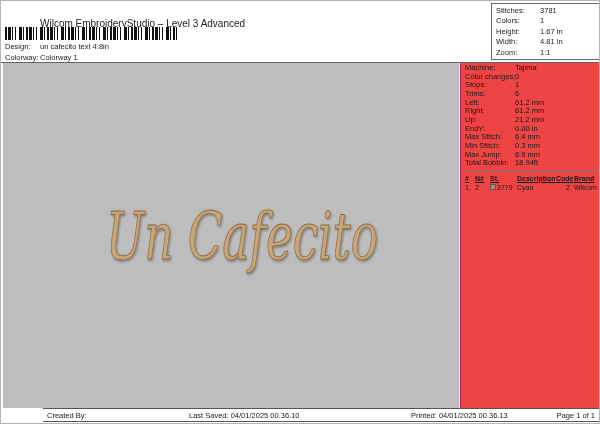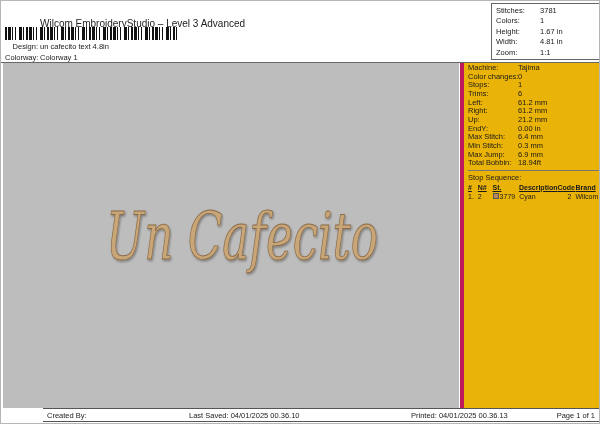--- a/index.html
+++ b/index.html
@@ -16,21 +16,21 @@
     position:absolute; left:4px; top:26px; width:172px; height:13px;
     background:repeating-linear-gradient(90deg,
       #111 0 2px, #fff 2px 3px,
       #111 3px 6px, #fff 6px 7px,
       #111 7px 8px, #fff 8px 10px,
       #111 10px 11px, #fff 11px 14px,
       #111 14px 17px, #fff 17px 18px,
       #111 18px 19px, #fff 19px 21px);
   }
   .meta-row { position:absolute; left:4px; font-size:7.5px; }
-  .meta-row .lbl { display:inline-block; width:33px;text-align:right; }
+  .meta-row .lbl { display:inline-block; width:33px; }
   .row-design { top:41px; }
   .row-colorway { top:52px; }
   .hdr-rule { position:absolute; left:0; right:0; top:61px; border-top:1px solid #666; }
 
   
   .summary-box {
     position:absolute; left:490px; top:2px; width:125px; height:57px;
     border:1px solid #666; padding:2px 2px 0 4px; font-size:7.5px;
   }
   .summary-box .kv-row { line-height:10.4px; white-space:nowrap; }
@@ -38,22 +38,22 @@
 
   
   .design-area {
     position:absolute; left:2px; top:62px; width:456px; height:345px;
     display:flex; align-items:center; justify-content:center;
   }
 
   
   .right-panel {
     position:absolute; left:459px; top:62px; width:141px; height:345px;
-    border-left:4px solid #be185d; padding:1px 1px 0 4px; font-size:7.5px;
-    background:#eab308;
+    border-left:1px solid #be185d; padding:1px 1px 0 4px; font-size:7.5px;
+    background:#ef4444;
   }
   .right-panel .kv-row { line-height:8.65px; white-space:nowrap; }
   .right-panel .k { display:inline-block; width:48px; }
   .sseq { margin-top:2px; border-top:1px solid #777; padding-top:2px; }
   .sseq-title { line-height:9px; }
   .sseq-table { margin-top:1px; font-size:7px; }
   .sseq-hrow span { font-weight:bold; text-decoration:underline; }
   .sseq-hrow, .sseq-drow { display:flex; line-height:9px; white-space:nowrap; }
   .c1{width:10px;} .c2{width:15px;} .c3{width:27px;} .c4{width:39px;}
   .c5{width:16px; text-align:right; padding-right:2px;} .c6{width:27px; padding-left:2px;}
@@ -191,21 +191,20 @@
           <span class="v">6.9 mm</span>
         </div>
 
         <div class="kv-row">
           <span class="k">Total Bobbin:</span>
           <span class="v">18.94ft</span>
         </div>
       </div>
 
     <div class="sseq">
-      <div class="sseq-title">Stop Sequence:</div>
       <div class="sseq-table">
         <div class="sseq-hrow">
           <span class="c1">#</span>
           <span class="c2">N#</span>
           <span class="c3">St.</span>
           <span class="c4">Description</span>
           <span class="c5">Code</span>
           <span class="c6">Brand</span>
         </div>
         <div class="sseq-drow">

